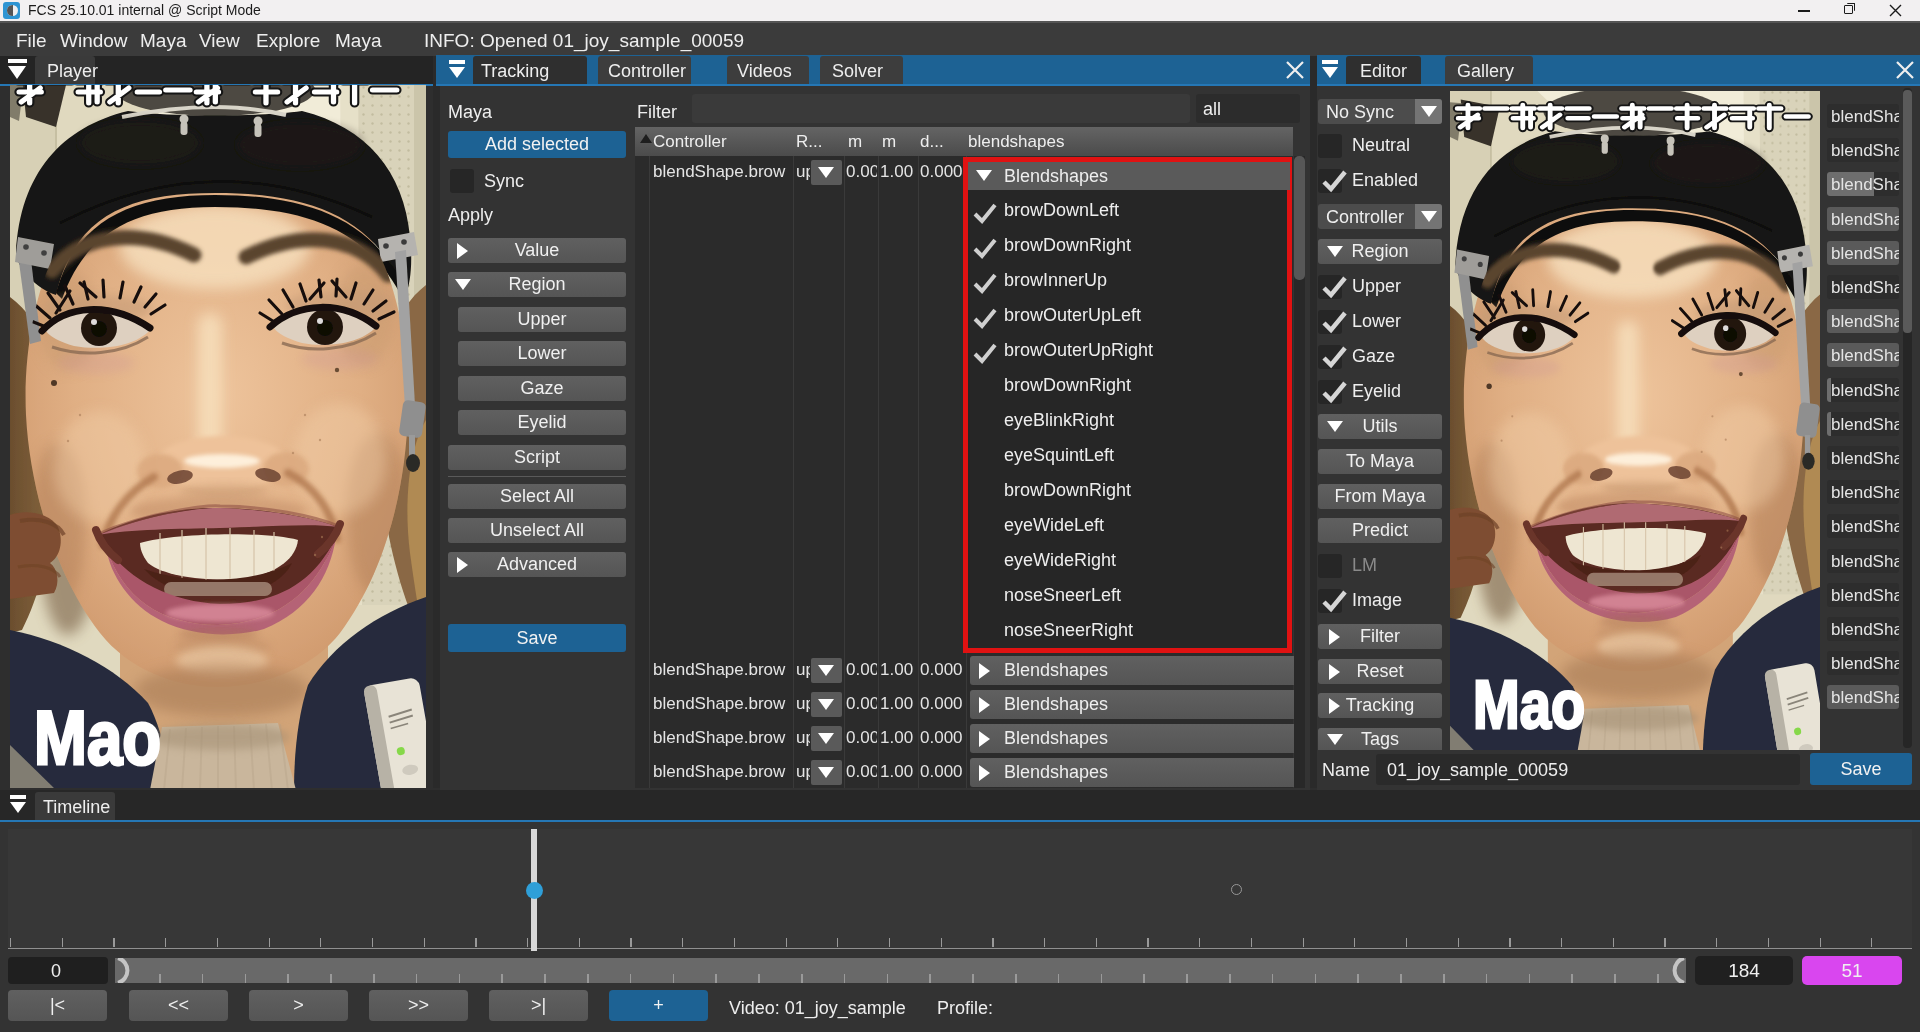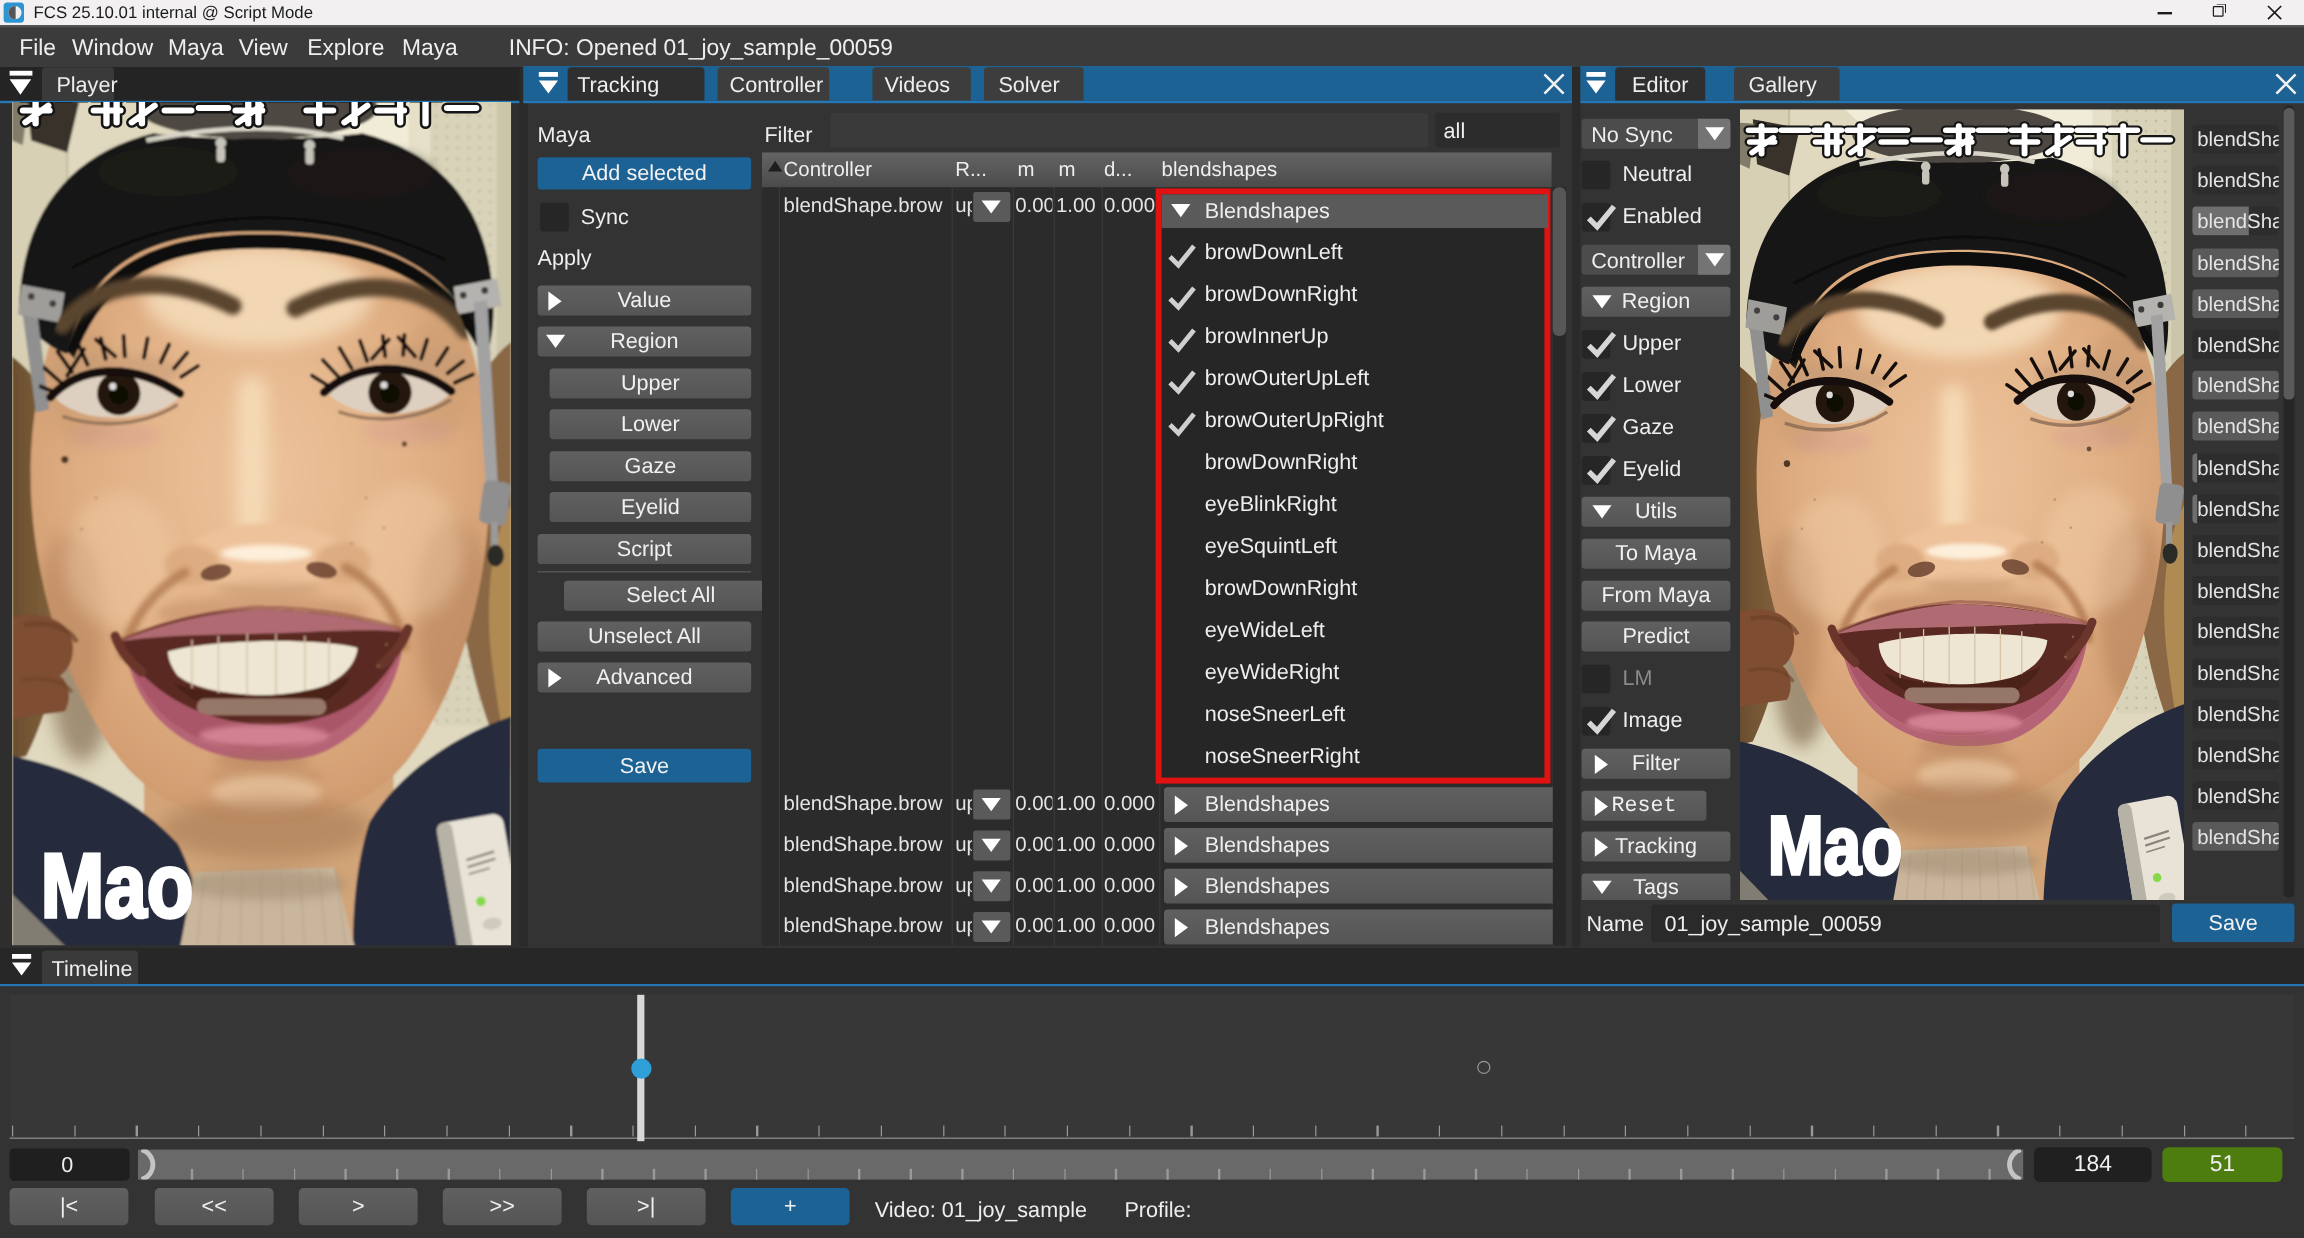--- a/index.html
+++ b/index.html
@@ -312,21 +312,21 @@
 <div class="abs txt" style="left:484px;top:171px;">Sync</div>
 <div class="abs txt" style="left:448px;top:205px;">Apply</div>
 <div class="btn" style="left:448px;top:238px;width:178px;height:25px;"><span class="tri-r" style="position:absolute;left:9px;"></span>Value</div>
 <div class="btn" style="left:448px;top:272px;width:178px;height:25px;"><span class="tri-d" style="position:absolute;left:7px;"></span>Region</div>
 <div class="btn" style="left:458px;top:307px;width:168px;height:25px;">Upper</div>
 <div class="btn" style="left:458px;top:341px;width:168px;height:25px;">Lower</div>
 <div class="btn" style="left:458px;top:376px;width:168px;height:25px;">Gaze</div>
 <div class="btn" style="left:458px;top:410px;width:168px;height:25px;">Eyelid</div>
 <div class="btn" style="left:448px;top:445px;width:178px;height:25px;">Script</div>
 <div class="abs" style="left:448px;top:476px;width:178px;height:1px;background:#5a5a5a;"></div>
-<div class="btn" style="left:448px;top:484px;width:178px;height:25px;margin-left:22px;">Select All</div>
+<div class="btn" style="left:448px;top:484px;width:178px;height:25px;">Select All</div>
 <div class="btn" style="left:448px;top:518px;width:178px;height:25px;">Unselect All</div>
 <div class="btn" style="left:448px;top:552px;width:178px;height:25px;"><span class="tri-r" style="position:absolute;left:9px;"></span>Advanced</div>
 <div class="btnblue" style="left:448px;top:624px;width:178px;height:28px;">Save</div>
 
 <div class="abs txt" style="left:637px;top:102px;font-size:18px;">Filter</div>
 <div class="abs" style="left:692px;top:94px;width:498px;height:29px;background:#3a3a3a;border-radius:3px;"></div>
 <div class="abs" style="left:1196px;top:94px;width:104px;height:29px;background:#2c2c2c;border-radius:3px;"></div>
 <div class="abs txt" style="left:1203px;top:99px;">all</div>
 
 <div class="abs" style="left:635px;top:127px;width:658px;height:661px;background:#2b2b2b;"></div>
@@ -495,21 +495,21 @@
       <div class="btn" style="left:1318px;top:484px;width:124px;height:25px;">From Maya</div>
       <div class="btn" style="left:1318px;top:518px;width:124px;height:25px;">Predict</div>
       <div class="chk" style="left:1318px;top:554px;"></div>
       <div class="abs txt" style="left:1352px;top:555px;color:#8a8a8a;">LM</div>
       <div class="chk" style="left:1318px;top:589px;"></div>
       <svg class="abs" style="left:1320px;top:588px;" width="28" height="26">
         <path d="M4,14 L11,21 L25,4" stroke="#d6d6d6" stroke-width="4.5" fill="none"></path>
       </svg>
       <div class="abs txt" style="left:1352px;top:590px;">Image</div>
       <div class="btn" style="left:1318px;top:624px;width:124px;height:25px;"><span class="tri-r" style="position:absolute;left:11px;"></span>Filter</div>
-      <div class="btn" style="left:1318px;top:659px;width:104px;height:25px;font-family:Liberation Mono, monospace;"><span class="tri-r" style="position:absolute;left:11px;"></span>Reset</div>
+      <div class="btn" style="left:1318px;top:659px;width:124px;height:25px;"><span class="tri-r" style="position:absolute;left:11px;"></span>Reset</div>
       <div class="btn" style="left:1318px;top:693px;width:124px;height:25px;"><span class="tri-r" style="position:absolute;left:11px;"></span>Tracking</div>
       <div class="btn" style="left:1318px;top:728px;width:124px;height:22px;border-radius:3px 3px 0 0;"><span class="tri-d" style="position:absolute;left:9px;"></span>Tags</div>
     </div>
 
 <div class="abs" style="left:1450px;top:91px;width:370px;height:659px;overflow:hidden;" id="vidR">
 <svg width="370" height="659" viewBox="0 0 416 703" preserveAspectRatio="none">
   <use href="#core" y="17" filter="url(#soft)"></use>
   <g id="jtR">
           <g transform="translate(7,13) scale(1.1,0.95)">
             <path d="M 1,6 L 24,6 M 12,2 L 12,28 M 2,17 L 23,17 M 4,27 L 22,13 M 29,6 L 52,6 M 57,6 L 80,6 M 68,2 L 68,28 M 58,17 L 79,17 M 76,9 L 76,27 M 85,6 L 108,6 M 96,2 L 96,28 M 88,27 L 106,13 M 113,6 L 136,6 M 114,17 L 135,17 M 141,15 L 164,15 M 169,6 L 192,6 M 180,2 L 180,28 M 170,17 L 191,17 M 172,27 L 190,13 M 188,9 L 188,27 M 197,6 L 220,6 M 225,6 L 248,6 M 236,2 L 236,28 M 226,17 L 247,17 M 253,6 L 276,6 M 264,2 L 264,28 M 256,27 L 274,13 M 281,6 L 304,6 M 282,17 L 303,17 M 300,9 L 300,27 M 309,6 L 332,6 M 320,2 L 320,28 M 337,15 L 360,15 " stroke="#151515" stroke-width="9" fill="none" stroke-linecap="round"></path>
@@ -660,21 +660,21 @@
       <div class="abs" style="left:1499.1999999999991px;top:16px;width:1.5px;height:9px;background:#9a9a9a;"></div>
       <div class="abs" style="left:1541.999999999999px;top:16px;width:1.5px;height:9px;background:#9a9a9a;"></div>
     </div>
 <svg class="abs" style="left:115px;top:958px;" width="16" height="25">
       <path d="M3,0 A13,13 0 0 1 3,25" stroke="#c4c4c4" stroke-width="4" fill="none"></path>
     </svg>
 <svg class="abs" style="left:1671px;top:958px;" width="16" height="25">
       <path d="M13,0 A13,13 0 0 0 13,25" stroke="#c4c4c4" stroke-width="4" fill="none"></path>
     </svg>
 <div class="abs" style="left:1695px;top:956px;width:98px;height:29px;background:#202020;border-radius:5px;display:flex;align-items:center;justify-content:center;color:#f0f0f0;font-size:19px;">184</div>
-<div class="abs" style="left:1802px;top:956px;width:100px;height:29px;background:#4d7c0f;border-radius:5px;display:flex;align-items:center;justify-content:center;color:#f0f0f0;font-size:19px;">51</div>
+<div class="abs" style="left:1802px;top:956px;width:100px;height:29px;background:#d946ef;border-radius:5px;display:flex;align-items:center;justify-content:center;color:#f0f0f0;font-size:19px;">51</div>
 
 <div class="btn" style="left:8px;top:990px;width:99px;height:31px;border-radius:4px;">|&lt;</div>
 <div class="btn" style="left:129px;top:990px;width:99px;height:31px;border-radius:4px;">&lt;&lt;</div>
 <div class="btn" style="left:249px;top:990px;width:99px;height:31px;border-radius:4px;">&gt;</div>
 <div class="btn" style="left:369px;top:990px;width:99px;height:31px;border-radius:4px;">&gt;&gt;</div>
 <div class="btn" style="left:489px;top:990px;width:99px;height:31px;border-radius:4px;">&gt;|</div>
 <div class="btnblue" style="left:609px;top:990px;width:99px;height:31px;border-radius:4px;">+</div>
 <div class="abs txt" style="left:729px;top:998px;">Video: 01_joy_sample</div>
 <div class="abs txt" style="left:937px;top:998px;">Profile:</div>
 

